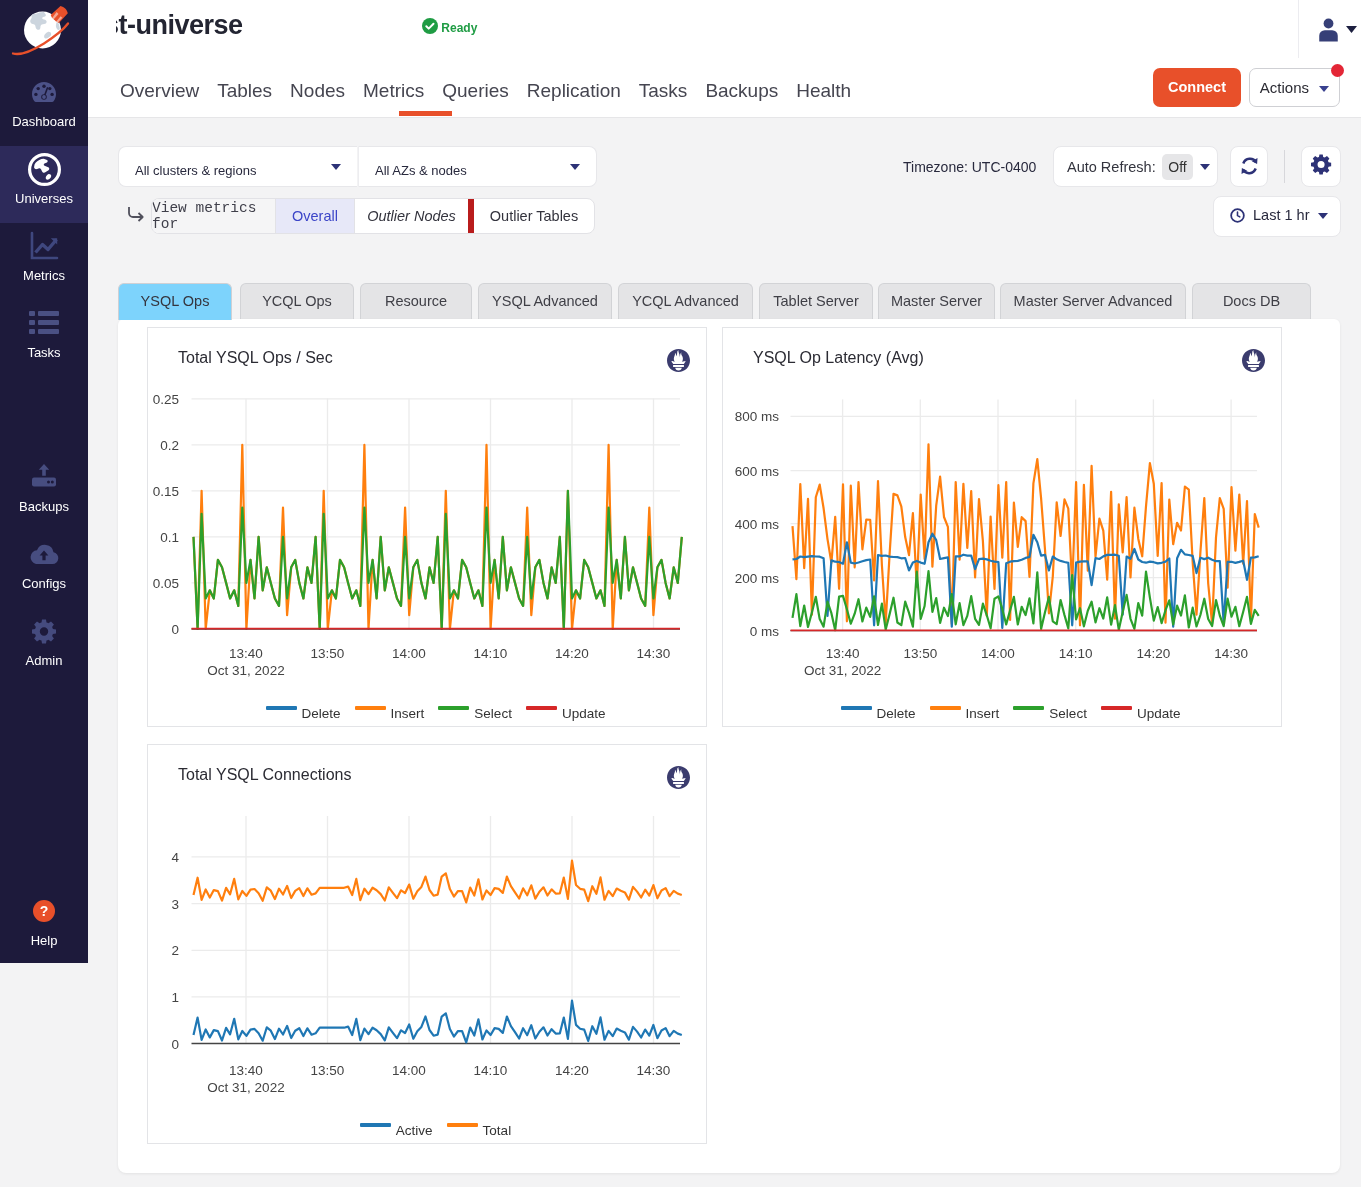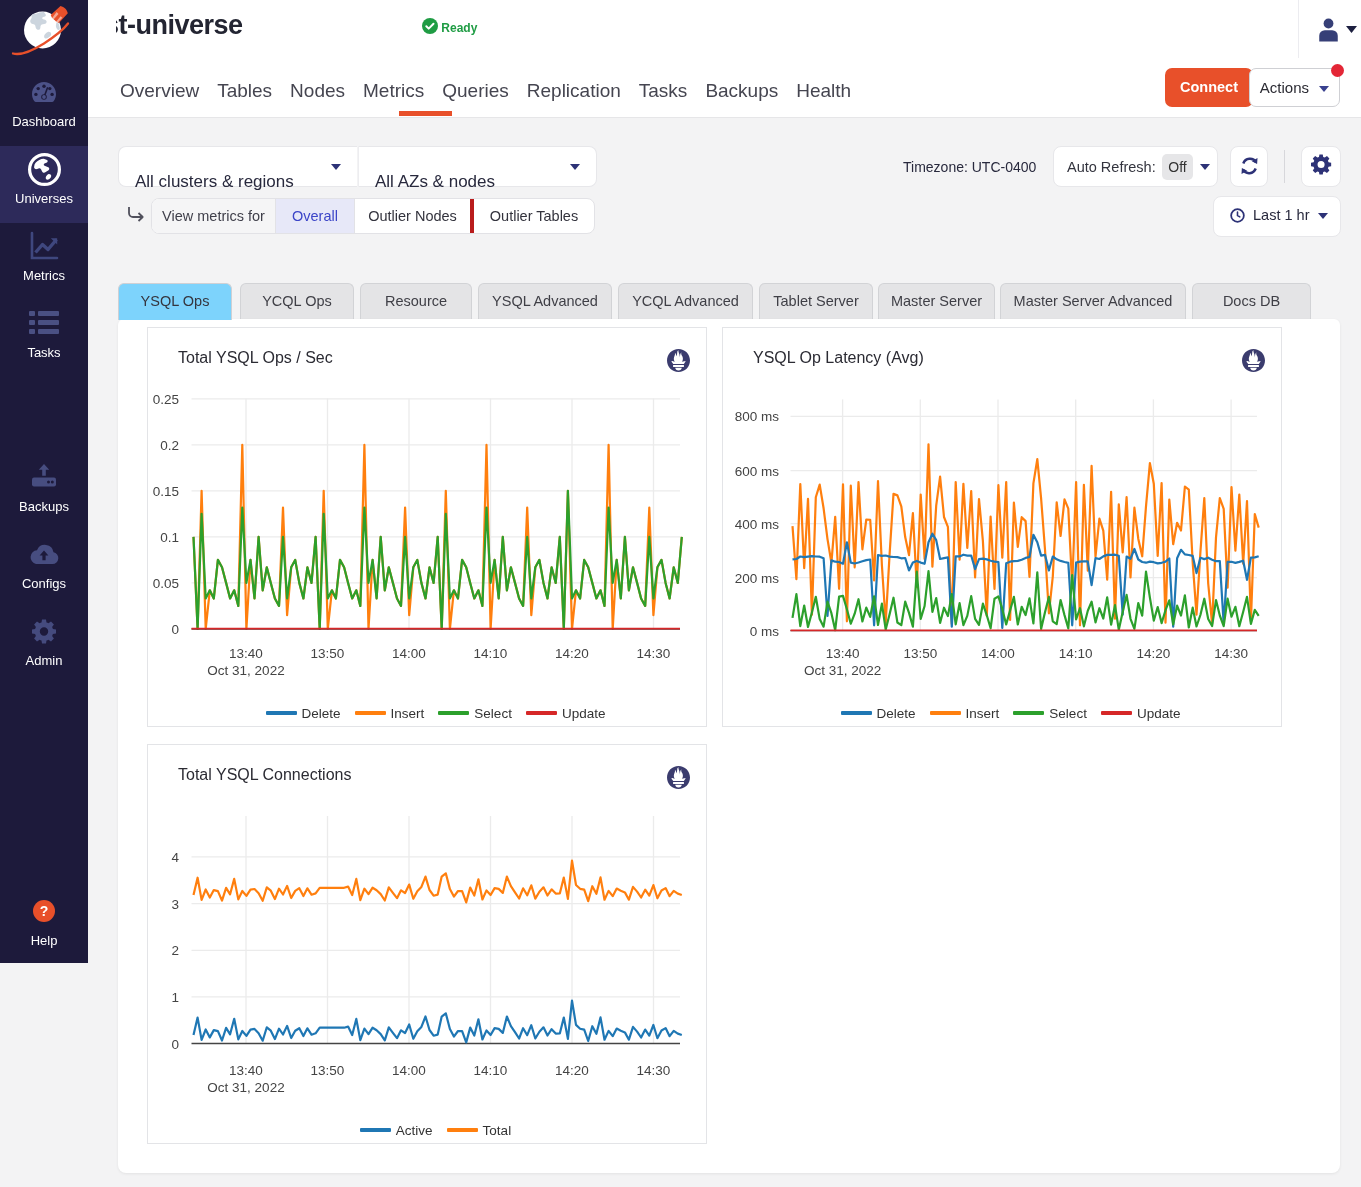--- a/index.html
+++ b/index.html
@@ -4,62 +4,62 @@
 * { margin:0; padding:0; box-sizing:border-box; }
 html,body { width:1361px; height:1187px; font-family:"Liberation Sans",sans-serif; background:#f3f3f4; overflow:hidden; }
 #page { position:relative; width:1361px; height:1187px; }
 
 #header { position:absolute; left:88px; top:0; width:1273px; height:118px; background:#fff; border-bottom:1px solid #e6e6e8; }
 #title { position:absolute; left:28px; top:10px; width:150px; height:40px; overflow:hidden; white-space:nowrap; }
 #title span { display:inline-block; margin-left:-12px; font-size:27px; font-weight:bold; color:#232532; letter-spacing:-0.5px; }
 #ready { position:absolute; left:334px; top:18px; font-size:12px; font-weight:bold; color:#1f9c44; }
 .nav { position:absolute; left:32px; top:80px; display:flex; gap:18px; font-size:19px; color:#454550; }
 #underline { position:absolute; left:311px; top:111px; width:53px; height:5px; background:#e8502a; }
-#connect { position:absolute; left:1065px; top:68px; width:88px; height:39px; background:#e8502a; border-radius:7px; color:#fff; font-weight:bold; font-size:14.5px; text-align:center; line-height:39px;margin-left:12px; }
+#connect { position:absolute; left:1065px; top:68px; width:88px; height:39px; background:#e8502a; border-radius:7px; color:#fff; font-weight:bold; font-size:14.5px; text-align:center; line-height:39px; }
 #actions { position:absolute; left:1161px; top:68px; width:91px; height:39px; background:#fff; border:1px solid #cfd0d4; border-radius:7px; font-size:15px; color:#2b2b33; text-align:center; line-height:37px; }
 #actions .caret { margin-left:6px; }
 #reddot { position:absolute; left:1243px; top:64px; width:13px; height:13px; border-radius:50%; background:#e32636; }
 #userdivider { position:absolute; left:1210px; top:0; width:1px; height:58px; background:#ececf0; }
 .caret { display:inline-block; width:0; height:0; border-left:5.5px solid transparent; border-right:5.5px solid transparent; border-top:6.5px solid #2d3277; vertical-align:middle; }
 
 #sidebar { position:absolute; left:0; top:0; width:88px; height:963px; background:#1d1a3b; color:#fff; }
 .sbitem { position:absolute; left:0; width:88px; height:77px; text-align:center; }
 .sbitem .ic { height:46px; display:flex; align-items:center; justify-content:center; }
 .sbitem .lb { font-size:13px; font-weight:500; color:#fff; margin-top:-1px; }
 
 .ctl { background:#fff; position:absolute; border:1px solid #e7e7ea; }
 #dd1 { left:118px; top:146px; width:239px; height:41px; border-radius:8px 0 0 8px; border-right:none; }
 #dd2 { left:358px; top:146px; width:239px; height:41px; border-radius:0 8px 8px 0; border-left:1px solid #ededf0; }
-.ddtext { position:absolute; left:16px; top:25px; font-size:17px; color:#28293d;text-align:right; }
+.ddtext { position:absolute; left:16px; top:16px; font-size:13px; color:#28293d;text-align:right; }
 .ddcaret { position:absolute; right:16px; top:17px; }
 #tz { position:absolute; left:903px; top:159px; font-size:14px; color:#28293d; }
 #autorefresh { left:1053px; top:146px; width:165px; height:41px; border-radius:8px; }
 #refreshbtn { left:1230px; top:146px; width:38px; height:41px; border-radius:8px; text-align:center; line-height:46px; }
 #vdiv2 { position:absolute; left:1284px; top:150px; width:1px; height:33px; background:#d7d7db; }
 #gearbtn { left:1301px; top:146px; width:40px; height:41px; border-radius:8px; text-align:center; line-height:46px; }
 #lasthr { left:1213px; top:196px; width:128px; height:41px; border-radius:8px; font-size:14.5px; color:#28293d; padding:10px 0 0 16px; }
 #viewgroup { position:absolute; left:151px; top:198px; height:36px; border:1px solid #e2e2e6; border-radius:8px; background:#fff; display:flex; overflow:hidden; font-size:14.5px; }
 #viewgroup .seg { display:flex; align-items:center; justify-content:center; color:#33333d; }
-#viewgroup .seg:nth-child(1) { width:124px; }
+#viewgroup .seg:nth-child(1) { width:124px;font-family:Liberation Mono, monospace; }
 #viewgroup .seg:nth-child(2) { width:79px; }
 #viewgroup .seg:nth-child(3) { width:119px; }
 #viewgroup .seg:nth-child(4) { width:120px; }
 #viewgroup .lbl { background:#f5f5f6; color:#3f3f4a; border-right:1px solid #e2e2e6; }
 #viewgroup .sel { background:#e7e8f8; color:#3c45c8; border-right:1px solid #e2e2e6; }
-#viewgroup .seg.b { border-right:4px solid #b91c1c; }
+#viewgroup .seg.b { border-right:6px solid #b91c1c;font-style:italic; }
 #brancharrow { position:absolute; left:127px; top:206px; }
 
 .mtab { position:absolute; top:283px; height:37px; background:#e4e4e6; border:1px solid #d2d3d6; border-bottom:none; border-radius:6px 6px 0 0; font-size:14.5px; color:#3f3f46; text-align:center; line-height:35px; }
 .mtab.active { background:#7dd3fc; border-color:#cfd0d4; z-index:3; color:#35353e; }
 
 #panel { position:absolute; left:118px; top:319px; width:1222px; height:854px; background:#fff; border-radius:6px 6px 8px 8px; box-shadow:0 1px 3px rgba(0,0,0,0.07); }
 .card { position:absolute; width:560px; height:400px; background:#fff; border:1px solid #e3e4e7; }
 .card h3 { position:absolute; left:30px; top:21px; font-size:16px; font-weight:500; color:#2b2b33; }
 .legend { position:absolute; left:0; right:0; bottom:5.5px; display:flex; justify-content:center; gap:14px; font-size:13.5px; color:#333; }
-.legend .li { display:flex; align-items:center; gap:5px; }
+.legend .li { display:flex; gap:5px; }
 .legend .sw { display:inline-block; width:31px; height:4px; border-radius:1px; }
 text { font-family:"Liberation Sans",sans-serif; }
 </style></head>
 <body>
 <div id="page">
 
 <div id="header">
   <div id="title"><span>st-universe</span></div>
   <div id="ready"><svg width="16" height="16" viewBox="0 0 16 16" style="vertical-align:-2px">
           <circle cx="8" cy="8" r="8" fill="#1f9c44"></circle>

